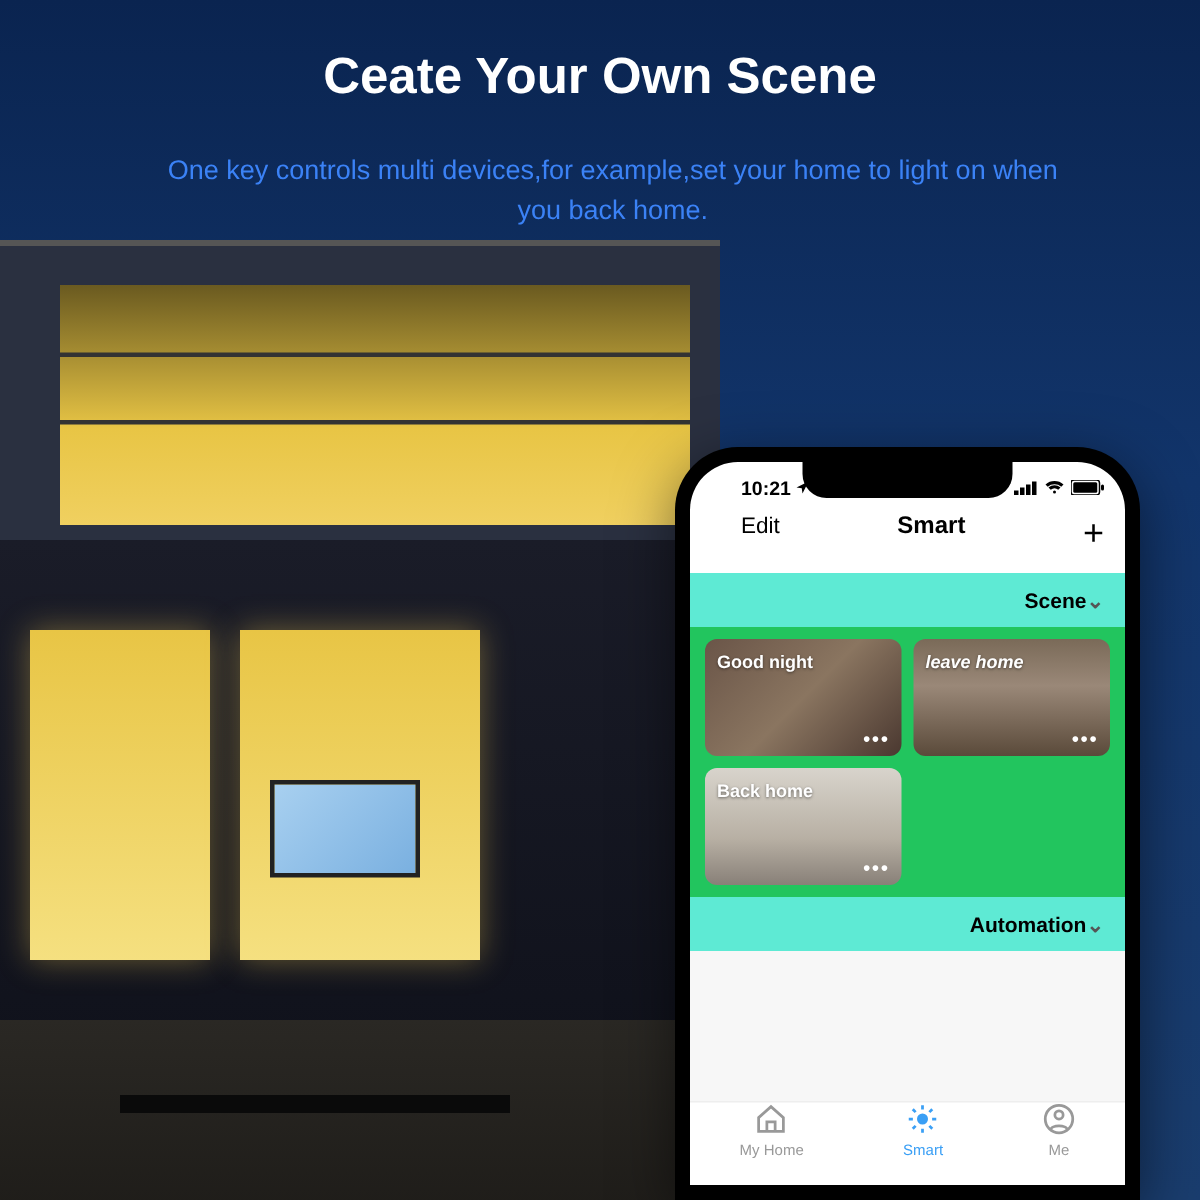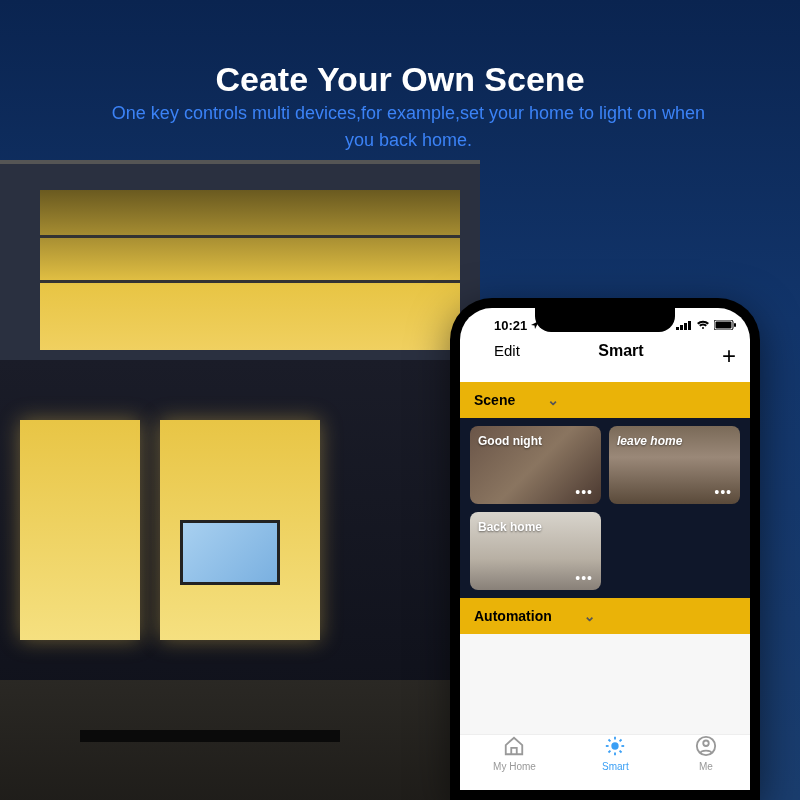--- a/index.html
+++ b/index.html
@@ -31,21 +31,21 @@
   position: absolute; background: linear-gradient(180deg, #e8c545 0%, #f5e080 100%);
   box-shadow: 0 0 20px rgba(240,200,80,0.4);
 }
 .w1 { left: 20px; top: 260px; width: 120px; height: 220px; }
 .w2 { left: 160px; top: 260px; width: 160px; height: 220px; }
 .tv { position: absolute; left: 180px; top: 360px; width: 100px; height: 65px; background: linear-gradient(135deg, #a8d0f0, #7ab0e0); border: 3px solid #222; }
 .patio { position: absolute; left: 0; top: 520px; width: 500px; height: 180px; background: linear-gradient(180deg, #2a2824 0%, #1a1815 100%); }
 .table { position: absolute; left: 80px; top: 570px; width: 260px; height: 12px; background: #0a0a0a; }
 
 .hero-title {
-  position: absolute; top: 60px; left: 0; right: 0; text-align: center;
+  position: absolute; top: 32px; left: 0; right: 0; text-align: center;
   color: #fff; font-size: 34px; font-weight: 700;
 }
 .hero-sub {
   position: absolute; top: 100px; left: 97px; right: 80px; text-align: center;
   color: #3b82f6; font-size: 18px; line-height: 1.5;
 }
 
 
 .phone {
   position: absolute; right: 40px; top: 298px;
@@ -72,28 +72,28 @@
 .signal-icon svg, .wifi-icon svg, .battery-icon svg { display: block; }
 
 .header {
   height: 40px; display: flex; justify-content: space-between; align-items: flex-start;
   padding: 0 14px; font-size: 15px;
 }
 .header-title { font-weight: 600; font-size: 16px; }
 .plus-icon { font-size: 24px; font-weight: 300; }
 
 .section-header {
-  height: 36px; display: flex; justify-content: flex-start; align-items: center;
-  padding: 0 14px; font-size: 14px; font-weight: 600; background: #eab308; gap: 32px;
+  height: 36px; display: flex; justify-content: flex-end; align-items: center;
+  padding: 0 14px; font-size: 14px; font-weight: 600; background: #5eead4;
 }
 .chevron { font-size: 14px; color: #555; }
 
 .scene-grid {
   display: grid; grid-template-columns: 1fr 1fr; gap: 8px; padding: 8px 10px;
-  background: #0f172a;
+  background: #22c55e;
 }
 .scene-card {
   height: 78px; border-radius: 8px; position: relative; overflow: hidden;
   display: flex; align-items: flex-start; padding: 8px;
 }
 .scene-card .label { color: #fff; font-size: 12px; font-weight: 600; text-shadow: 0 1px 2px rgba(0,0,0,0.5); }
 .scene-card .dots { position: absolute; right: 8px; bottom: 4px; color: #fff; font-size: 14px; letter-spacing: 1px; }
 .sc-goodnight { background: linear-gradient(135deg, #6a5548 0%, #8a7560 50%, #4a3830 100%); }
 .sc-leave { background: linear-gradient(180deg, #7a6a58 0%, #9a8878 40%, #5a4a3a 100%); font-style: italic; }
 .sc-back { background: linear-gradient(180deg, #d8d4cc 0%, #b8b0a4 60%, #888078 100%); }

